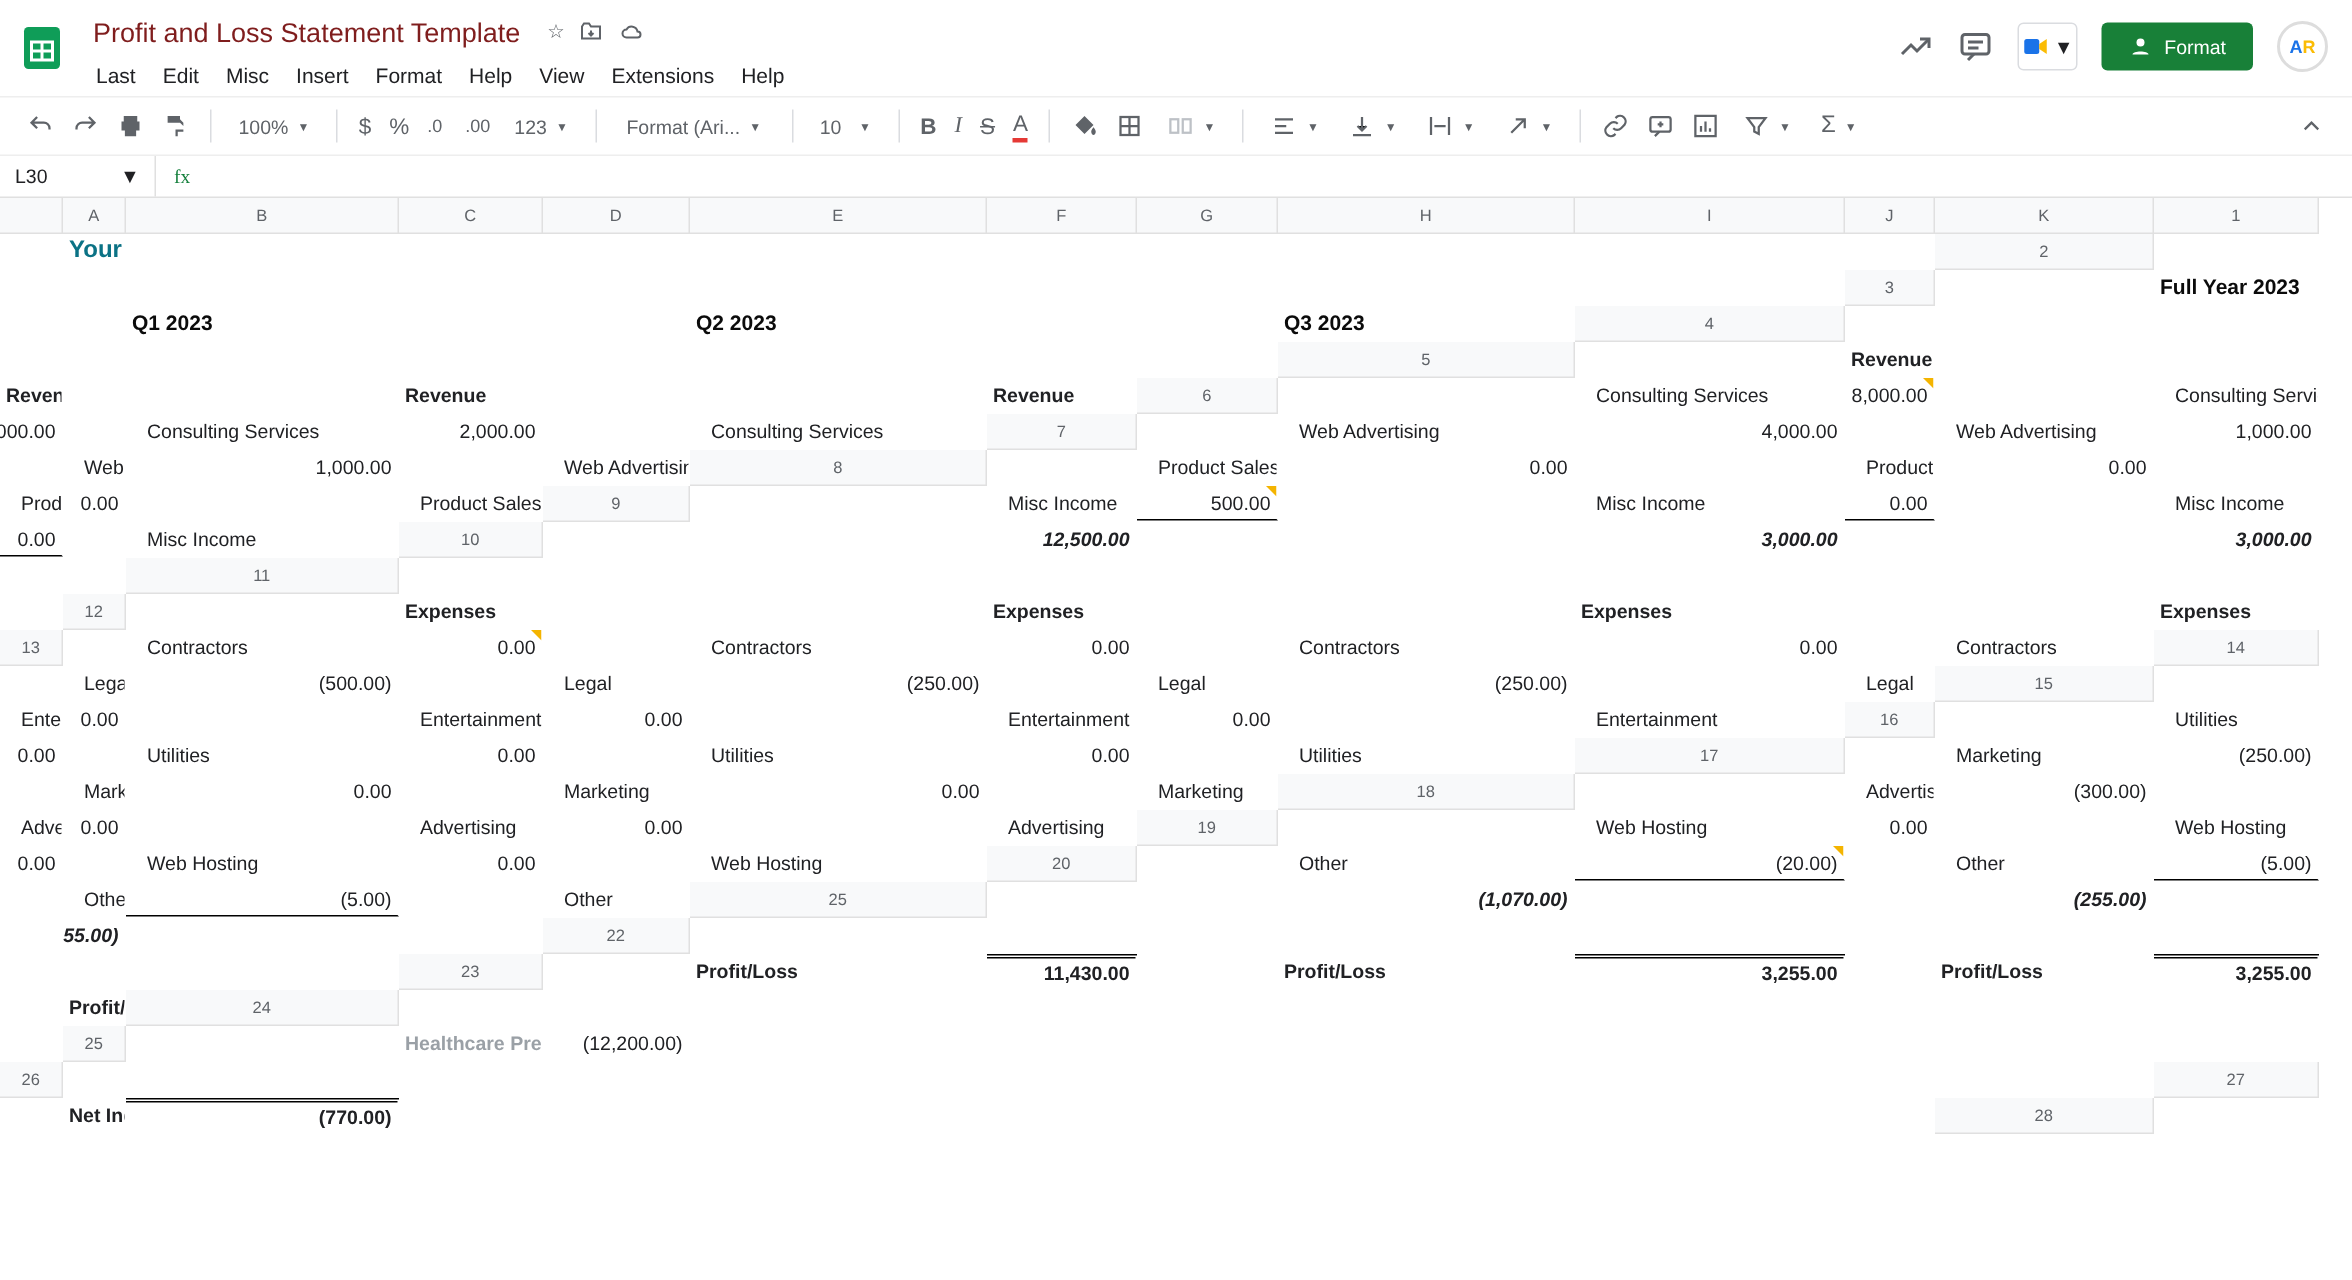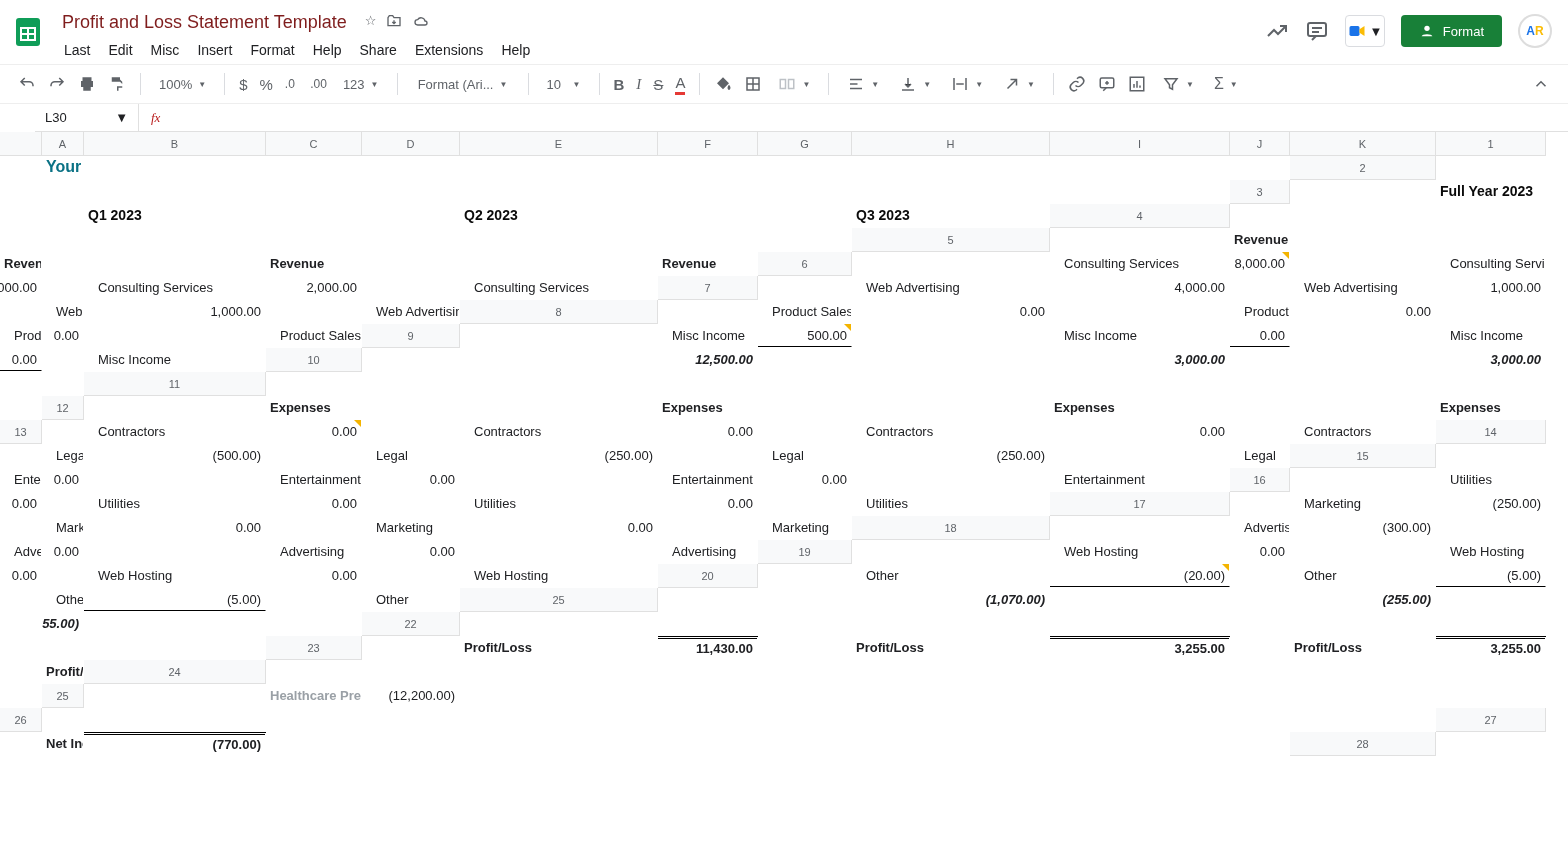--- a/index.html
+++ b/index.html
@@ -27,23 +27,23 @@
 
 .tb { height:40px; border-top:1px solid #eee; border-bottom:1px solid #eee; display:flex; align-items:center; padding:0 14px; gap:4px; color:#5f6368; }
 .tb .btn, .tb .sel { height:28px; display:flex; align-items:center; justify-content:center; cursor:pointer; border-radius:2px; padding:0 4px; }
 .tb .sep { width:1px; height:22px; background:#dadce0; margin:0 6px; }
 .tb .sel { gap:6px; padding:0 8px; min-width:60px; }
 .tb .ddarrow { font-size:8px; color:#5f6368; }
 .tb svg { width:18px; height:18px; }
 .collapse { margin-left:auto; }
 
 
-.fxbar { height:28px; border-bottom:1px solid #e0e0e0; display:flex; align-items:center;margin-left:35px; }
+.fxbar { height:28px; border-bottom:1px solid #e0e0e0; display:flex; align-items:center; }
 .namebox { width:104px; height:100%; border-right:1px solid #e0e0e0; display:flex; align-items:center; padding:0 10px; font-size:13px; color:#202124; gap:8px;}
-.fxico { color:#b91c1c; font-style:italic; font-family:serif; padding:0 12px; }
+.fxico { color:#15803d; font-family:serif; padding:0 12px; }
 .fxinput { flex:1; height:100%; padding:0 8px; }
 
 
 .grid{display:grid;grid-template-columns:42px 42px 182px 96px 98px 198px 100px 94px 198px 180px 60px 146px 110px;}
 .corner,.colh,.rowh{background:#f8f9fa;border-right:1px solid #e0e0e0;border-bottom:1px solid #e0e0e0;display:flex;align-items:center;justify-content:center;font-size:11px;color:#5f6368;height:24px;}
 .corner{grid-column:1;}
 .rowh{justify-content:center;}
 .cell{border-right:1px solid transparent;border-bottom:1px solid transparent;height:23px;display:flex;align-items:center;padding:0 4px;font-size:13px;color:#202124;white-space:nowrap;overflow:hidden;}
 .r{justify-content:flex-end;}
 .b{font-weight:700;}
@@ -86,21 +86,21 @@
       </div>
     </div>
     <div class="menu-row" id="menubar">
 
     <span class="m">Last</span>
         <span class="m">Edit</span>
         <span class="m">Misc</span>
         <span class="m">Insert</span>
         <span class="m">Format</span>
         <span class="m">Help</span>
-        <span class="m">Share</span>
+        <span class="m">View</span>
         <span class="m">Extensions</span>
         <span class="m">Help</span>
       </div>
   </div>
   <div class="hdr-right">
     <div class="ic">
         <svg viewBox="0 0 24 24" fill="none" stroke="#5f6368" stroke-width="2">
           <polyline points="3 17 9 11 13 15 21 7"></polyline>
           <polyline points="15 7 21 7 21 13"></polyline>
         </svg>

